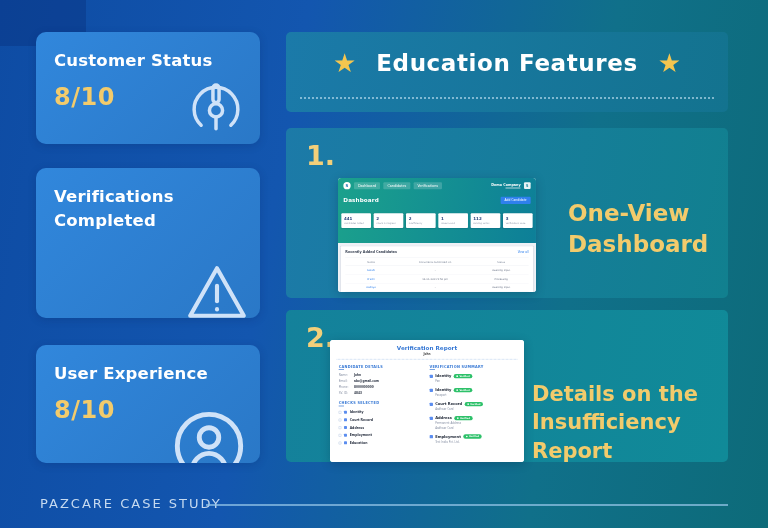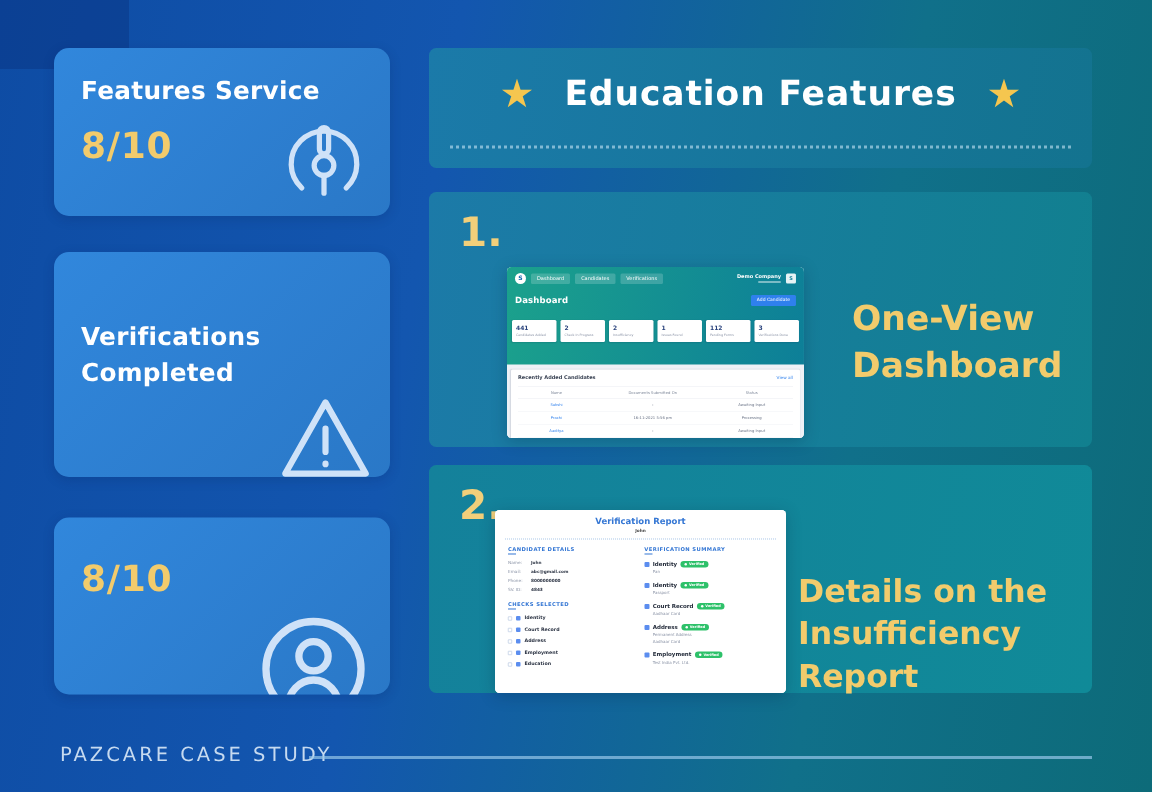--- a/index.html
+++ b/index.html
@@ -110,44 +110,45 @@
   .footer-label { position:absolute; left:40px; top:496px; color:#c6daf0; font-size:13px; letter-spacing:2px; }
   .footer-line { position:absolute; left:206px; top:504px; width:522px; height:2px; background:rgba(150,198,232,.7); }
 </style>
 </head>
 <body>
 
 <div class="poster">
   <div class="corner-accent"></div>
 
   <div class="scorecard sc-1">
-    <div class="sc-title">Features Service</div>
+    <div class="sc-title">Customer Status</div>
     <div class="sc-score">8/10</div>
     <div class="sc-icon">
       <svg width="56" height="56" viewBox="0 0 64 64">
         <path d="M15,54 A25,25 0 1 1 49,54"></path>
         <rect x="28.5" y="8" width="7" height="20" rx="3.5"></rect>
         <circle cx="32" cy="37" r="7.5"></circle>
         <path d="M32,44.5 L32,58"></path>
       </svg>
     </div>
   </div>
 
   <div class="scorecard sc-2">
-    <div class="sc-title" style="width:130px;margin-top:28px;">Verifications Completed</div>
+    <div class="sc-title" style="width:130px;">Verifications Completed</div>
     <div class="sc-icon">
       <svg width="66" height="66" viewBox="0 0 64 64">
         <path d="M32,8 L58,54 L6,54 Z"></path>
         <path d="M32,25 L32,40"></path>
         <path d="M32,47.5 L32,48"></path>
       </svg>
     </div>
   </div>
 
   <div class="scorecard sc-3">
+    <div class="sc-title">User Experience</div>
     <div class="sc-score">8/10</div>
     <div class="sc-icon">
       <svg width="78" height="78" viewBox="0 0 64 64">
         <circle cx="32" cy="32" r="26"></circle>
         <circle cx="32" cy="25" r="8"></circle>
         <path d="M18,53 A14,15 0 0 1 46,53"></path>
       </svg>
     </div>
   </div>
 

